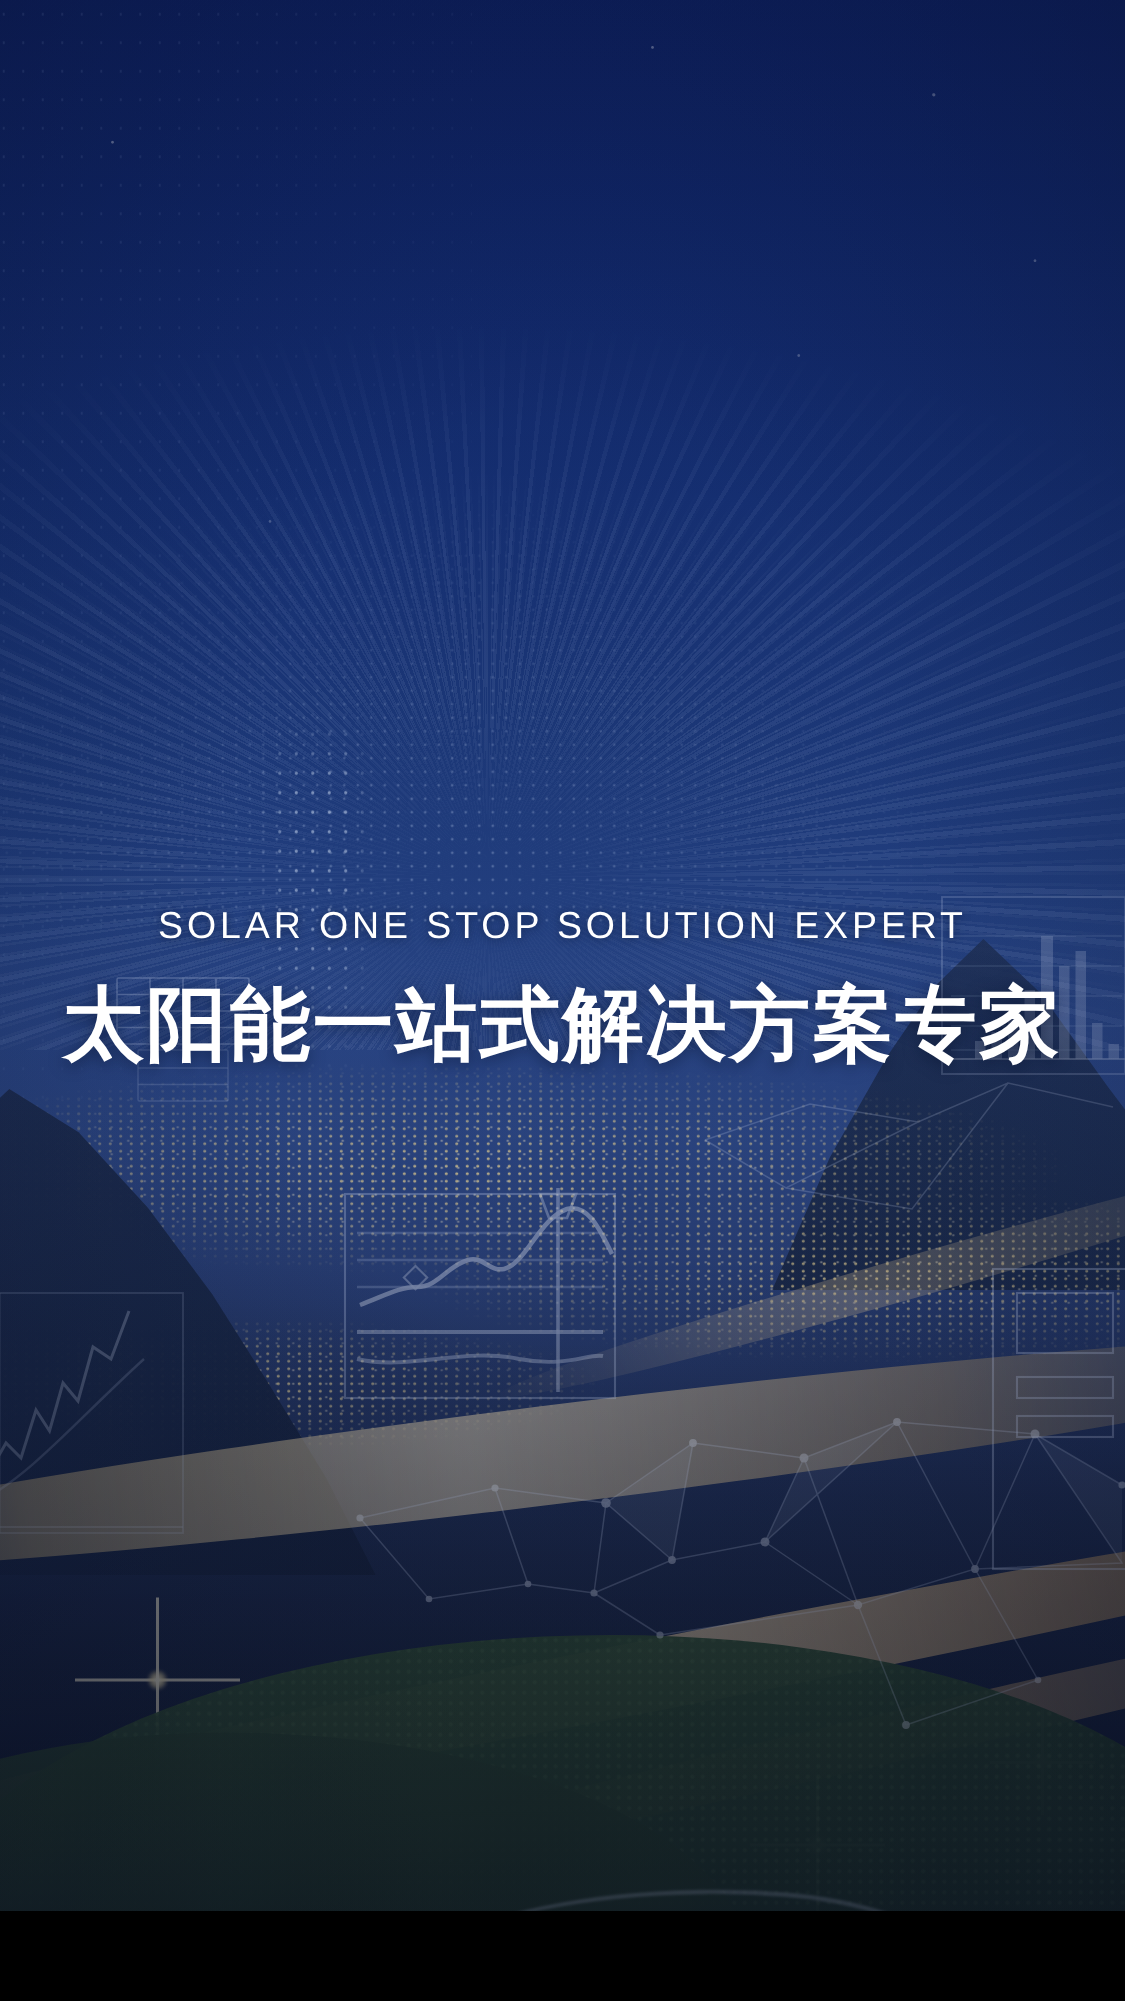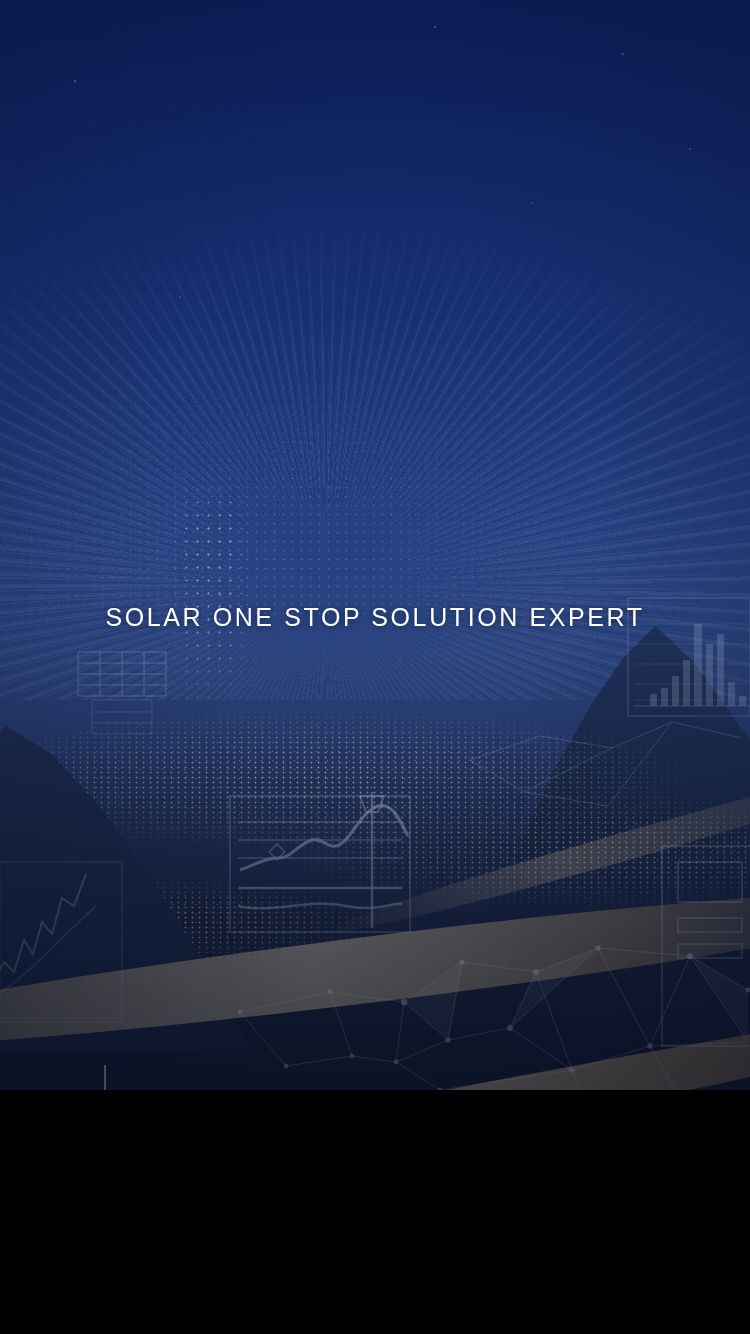--- a/index.html
+++ b/index.html
@@ -1,20 +1,20 @@
 <!DOCTYPE html>
 <html><head>
 <meta charset="utf-8">
 <style>
   html,body{margin:0;padding:0;background:#000;}
   body{font-family:"Liberation Sans","DejaVu Sans",sans-serif;}
 
   #stage{
     position:relative;
-    width:750px;height:1090px;
+    width:750px;height:1274px;
     overflow:hidden;
     background:#0d2060;
   }
 
   
   .sky{
     position:absolute;inset:0;
     background:
       linear-gradient(180deg,
         #0b1d5c 0%,
@@ -415,15 +415,16 @@
       <path d="M 470 760 L 524 792 L 612 748"></path>
       <path d="M 524 792 L 608 806 L 672 722"></path>
     </g>
   </svg>
 
   <div class="tint"></div>
   <div class="vignette"></div>
 
   <div class="copy">
     <div class="eyebrow">SOLAR ONE STOP SOLUTION EXPERT</div>
+    <div class="headline">太阳能一站式解决方案专家</div>
   </div>
 
 </div>
 
 </body></html>

